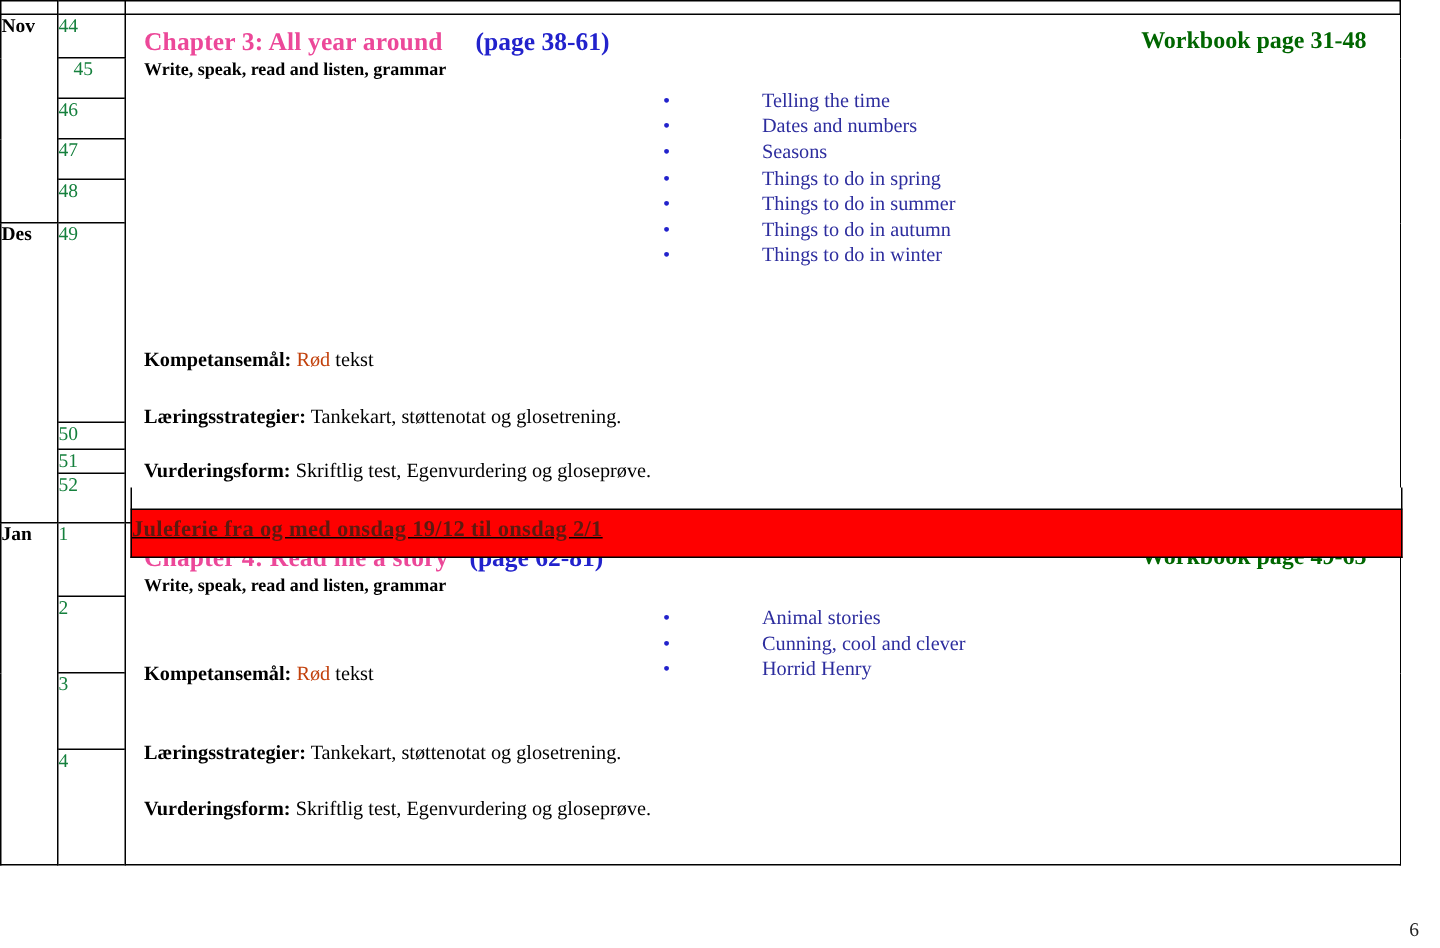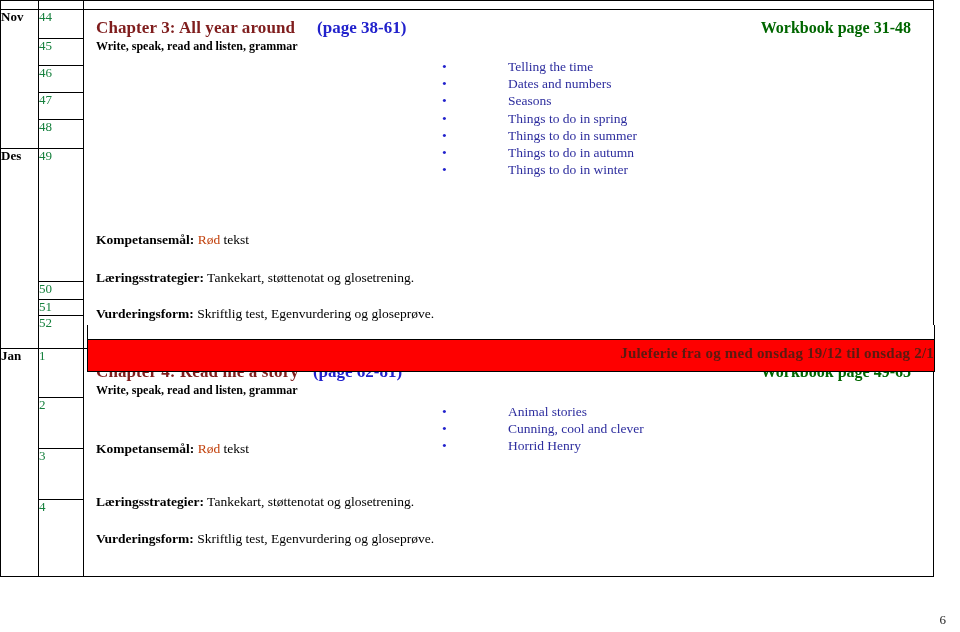--- a/index.html
+++ b/index.html
@@ -60,21 +60,21 @@
 
   
   .chap-wrap { position: relative; padding: 0; }
 
   .chap-head {
     position: relative;
     padding: 8px 0 0 12px;
     white-space: nowrap;
   }
   .chap-title {
-    color: #7f1d1d;
+    color: #ec4899;
     font-weight: bold;
     font-size: 17px;
     letter-spacing: .1px;
   }
   .chap-pages {
     color: #2222cc;
     font-weight: bold;
     font-size: 17px;
     margin-left: 22px;
   }
@@ -134,21 +134,22 @@
     padding: 2px 0 0 10px;
     font-style: italic;
     font-size: 13.5px;
     color: #222;
     white-space: nowrap;
   }
 
   
   .holiday-cell {
     background: #fe0000 !important;
-    text-align: right;
+    text-align: left;
+    text-decoration: underline;
   }
   .holiday-text {
     color: #5c1a10;
     font-weight: bold;
     font-size: 15px;
     padding: 5px 0 6px 0;
     letter-spacing: .2px;
   }
 
   .spacer-td { height: 8px; }
@@ -219,21 +220,21 @@
             <div class="meta" style="position:absolute; top:296px; left:0;">
               <b>Vurderingsform:</b>
               <span>Skriftlig test,  Egenvurdering og gloseprøve.</span>
             </div>
 
           </div>
         </td>
       </tr>
 
       <tr>
-        <td class="week-cell" style="height:26px;">45</td>
+        <td class="week-cell" style="height:26px;padding-left:10px;">45</td>
       </tr>
       <tr>
         <td class="week-cell" style="height:26px;">46</td>
       </tr>
       <tr>
         <td class="week-cell" style="height:26px;">47</td>
       </tr>
       <tr>
         <td class="week-cell" style="height:28px;">48</td>
       </tr>

